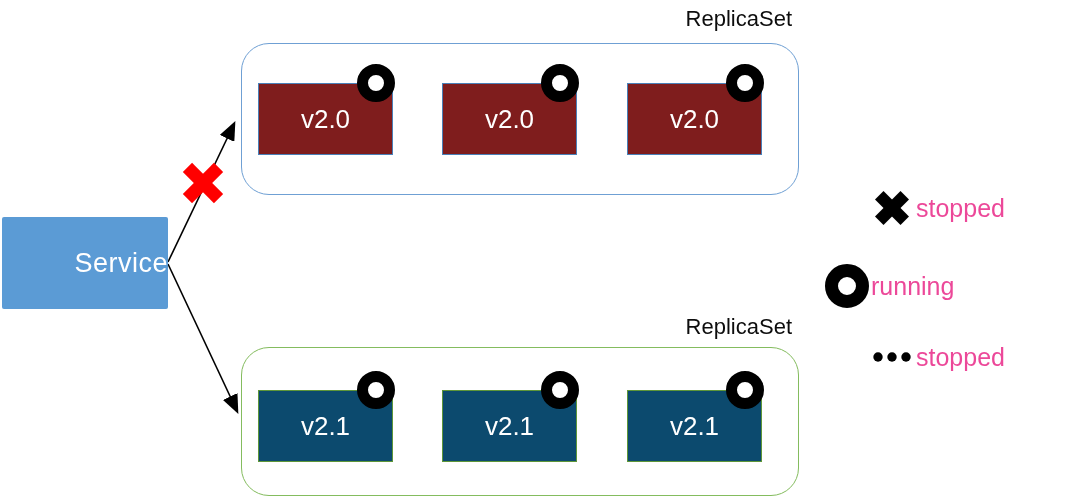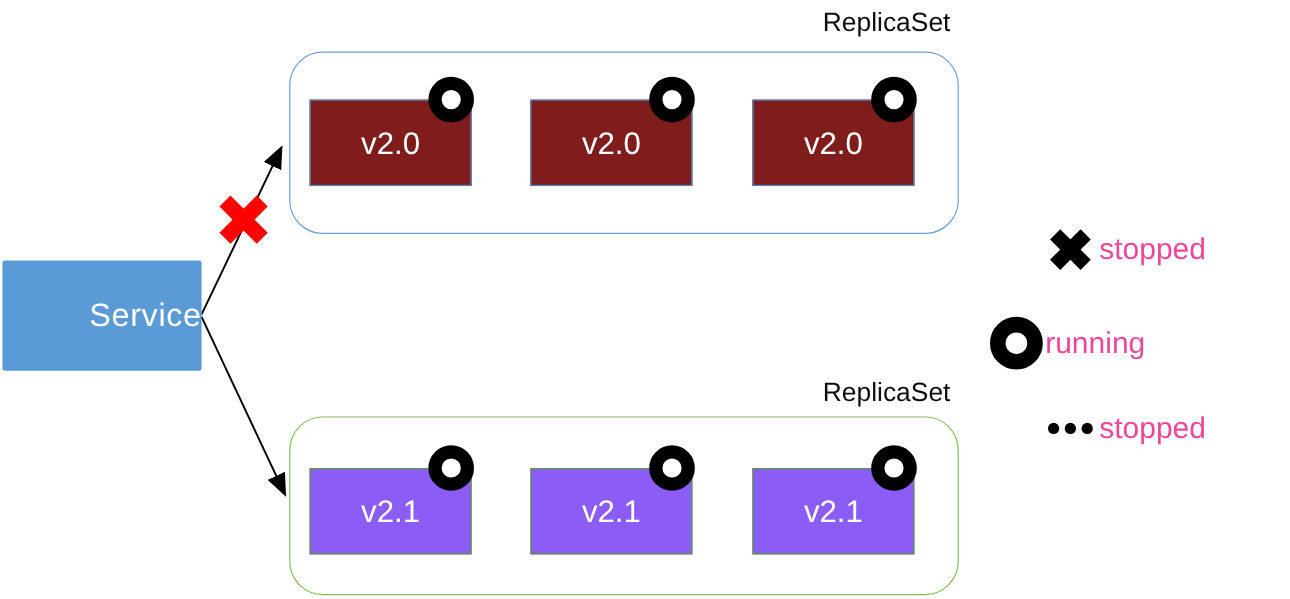--- a/index.html
+++ b/index.html
@@ -43,21 +43,21 @@
   }
   .rs-label.top    { left: 672px; top: 6px; }
   .rs-label.bottom { left: 672px; top: 314px; }
 
   
   .pod {
     width: 133px; height: 70px;
     display: flex; align-items: center; justify-content: center;
   }
   .pod.blue  { background: #7f1d1d; border: 1px solid #4A80B8; }
-  .pod.green { background: #8b5cf6; border: 1px solid #5E9639; }
+  .pod.green { background: #0c4a6e; border: 1px solid #5E9639; }
   .pod .label { color: #ffffff; font-size: 26px; }
 
   
   .ring {
     position: absolute;
     right: -3px; top: -20px;
     width: 38px; height: 38px;
     box-sizing: border-box;
     background: #ffffff;
     border: 11px solid #000000;

